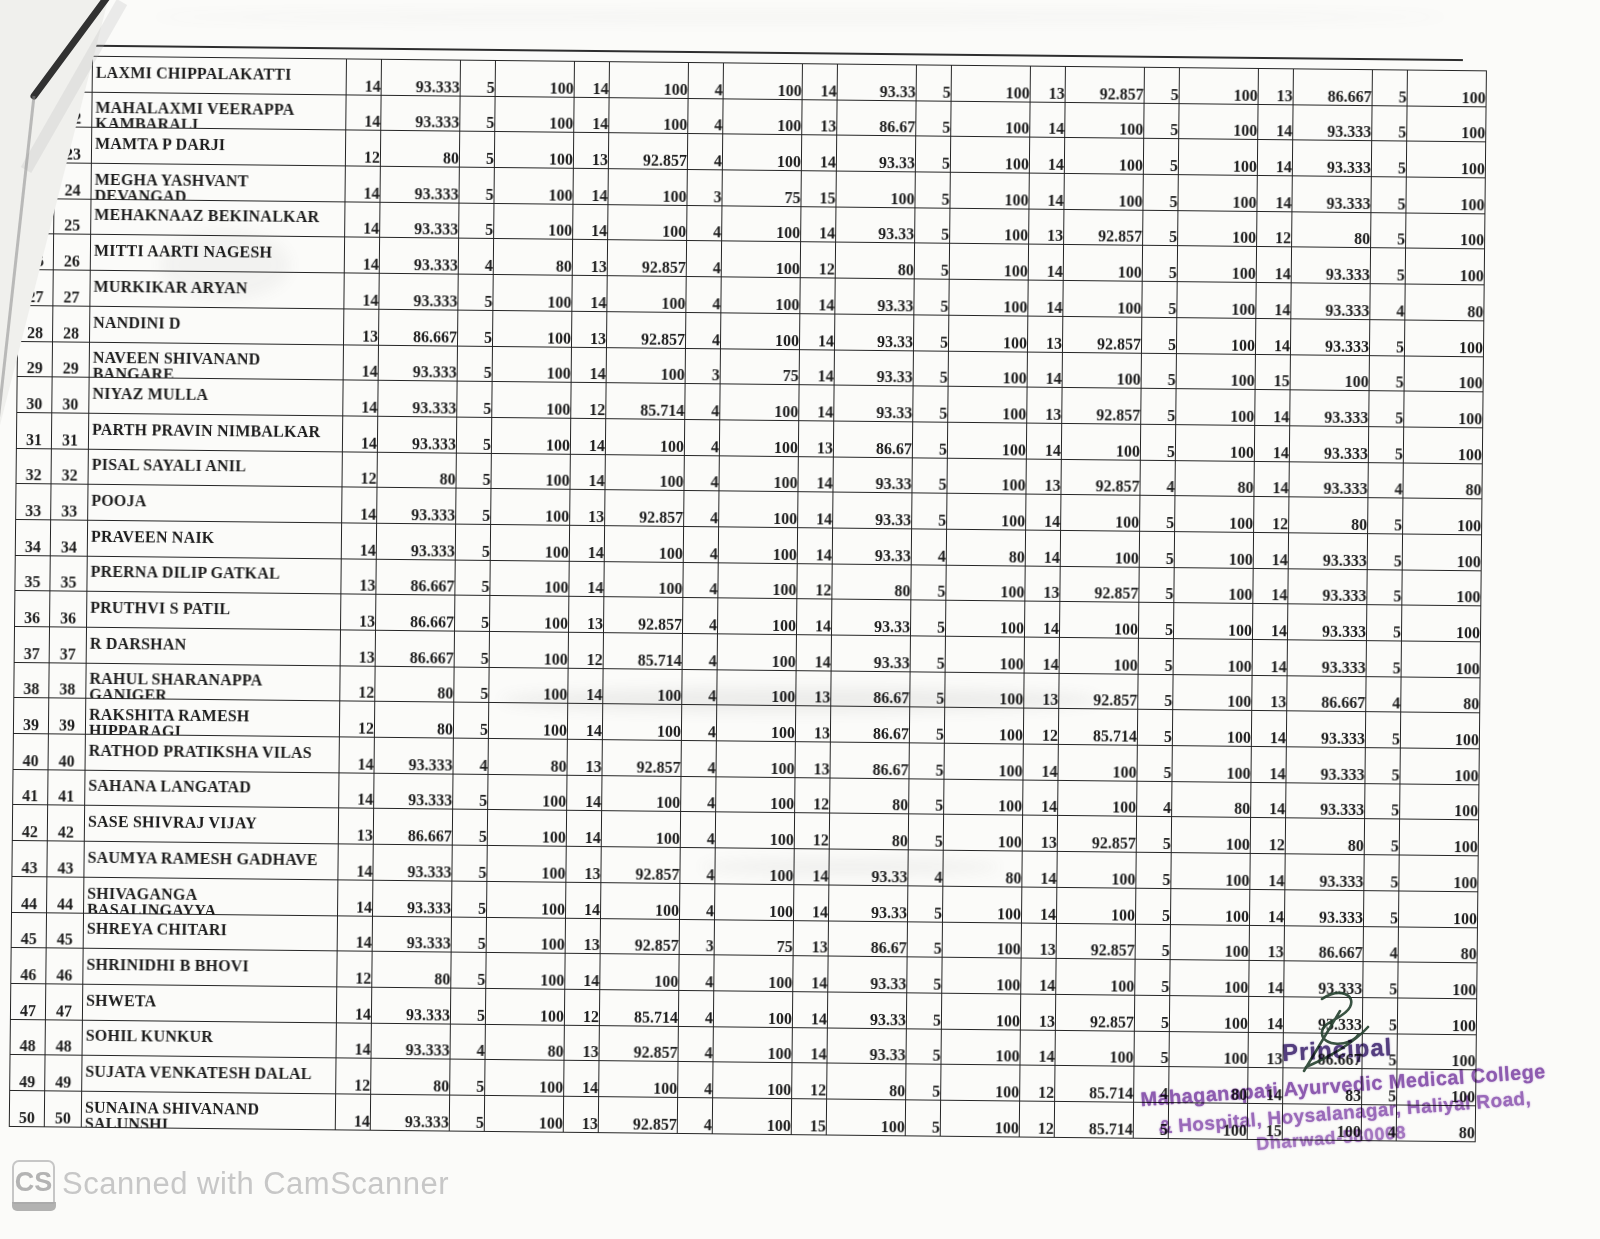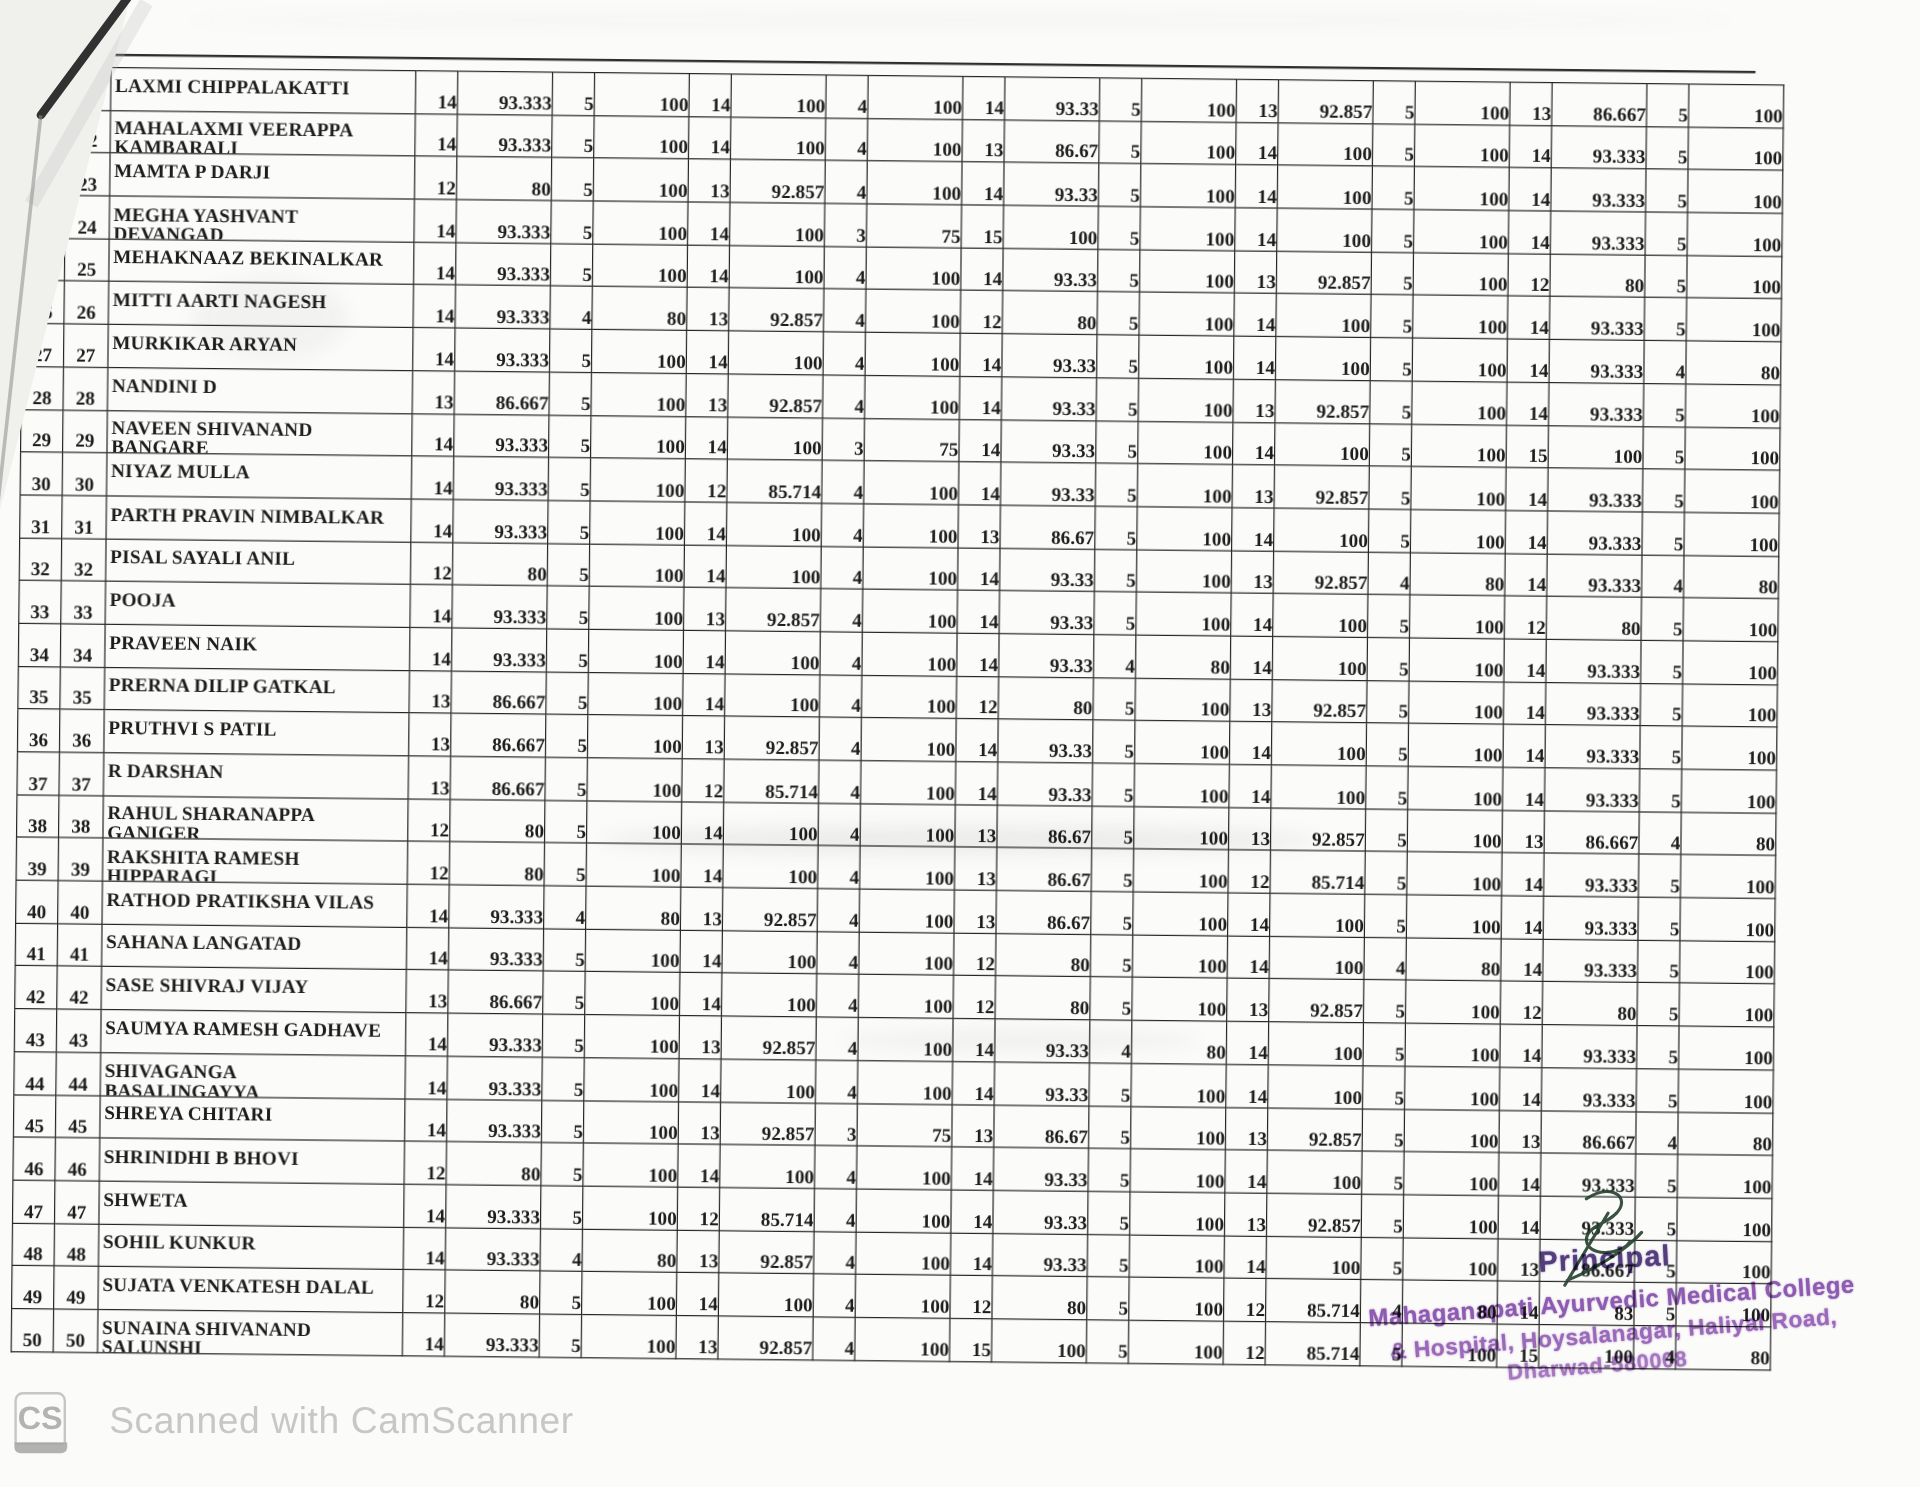--- a/index.html
+++ b/index.html
@@ -91,21 +91,21 @@
     font-weight:700;font-size:27px;text-align:center;line-height:40px;
     letter-spacing:0;
   }
   .cs-bar{
     position:absolute;left:0;top:42px;width:44px;height:9px;
     background:#a5a5a5;border-radius:0 0 5px 5px;opacity:.85;
   }
   .cs-text{
     position:absolute;left:62px;top:1166px;
     font-family:"Liberation Sans",sans-serif;
-    font-size:31px;color:#c7c7c7;letter-spacing:.5px;pointer-events:none;margin-left:29px;
+    font-size:31px;color:#c7c7c7;letter-spacing:.5px;pointer-events:none;
   }
 </style>
 </head>
 <body>
 
 <div class="page">
 
   <div class="smudge" style="left:500px;top:688px;width:600px;height:24px;opacity:.10;"></div>
   <div class="smudge" style="left:700px;top:858px;width:300px;height:18px;opacity:.07;"></div>
   <div class="smudge" style="left:160px;top:230px;width:130px;height:70px;opacity:.06;"></div>

